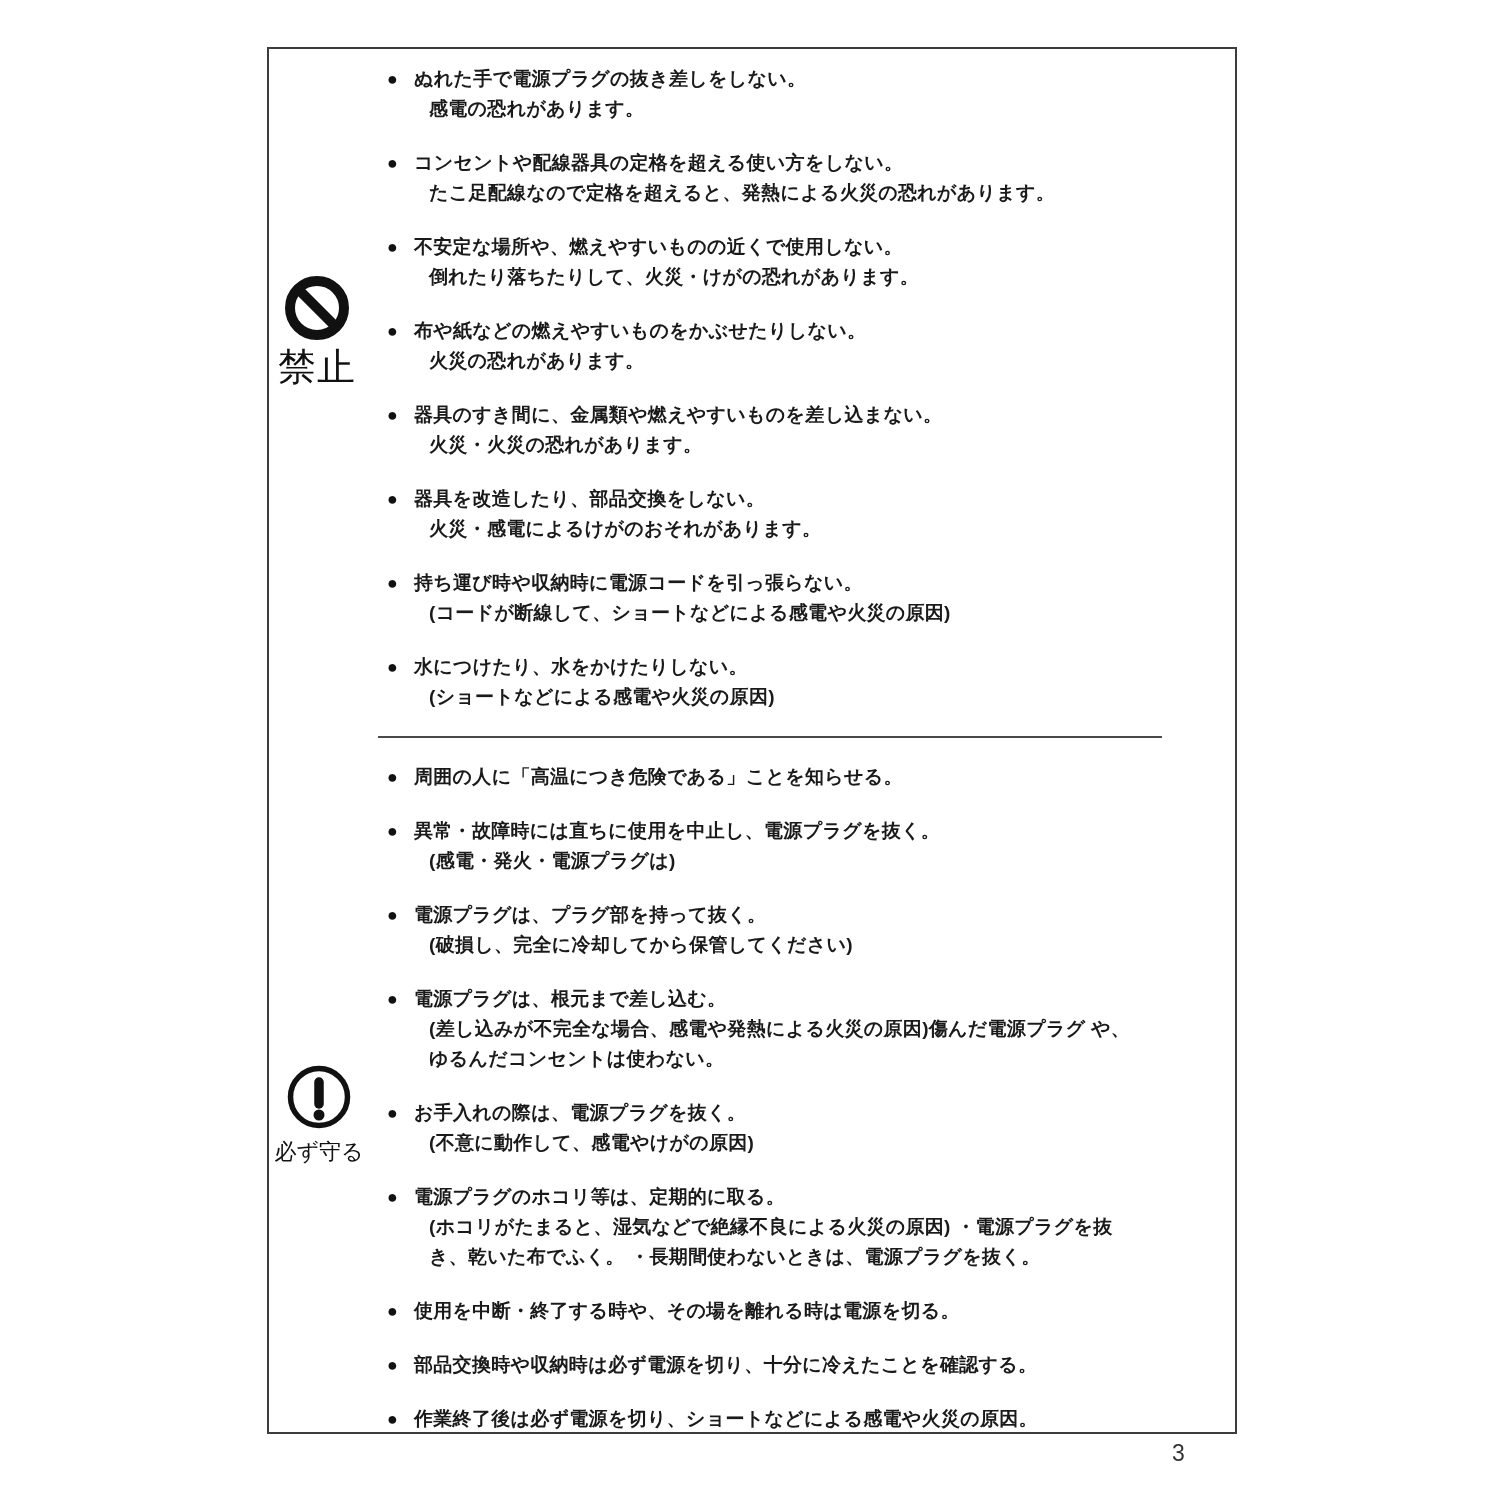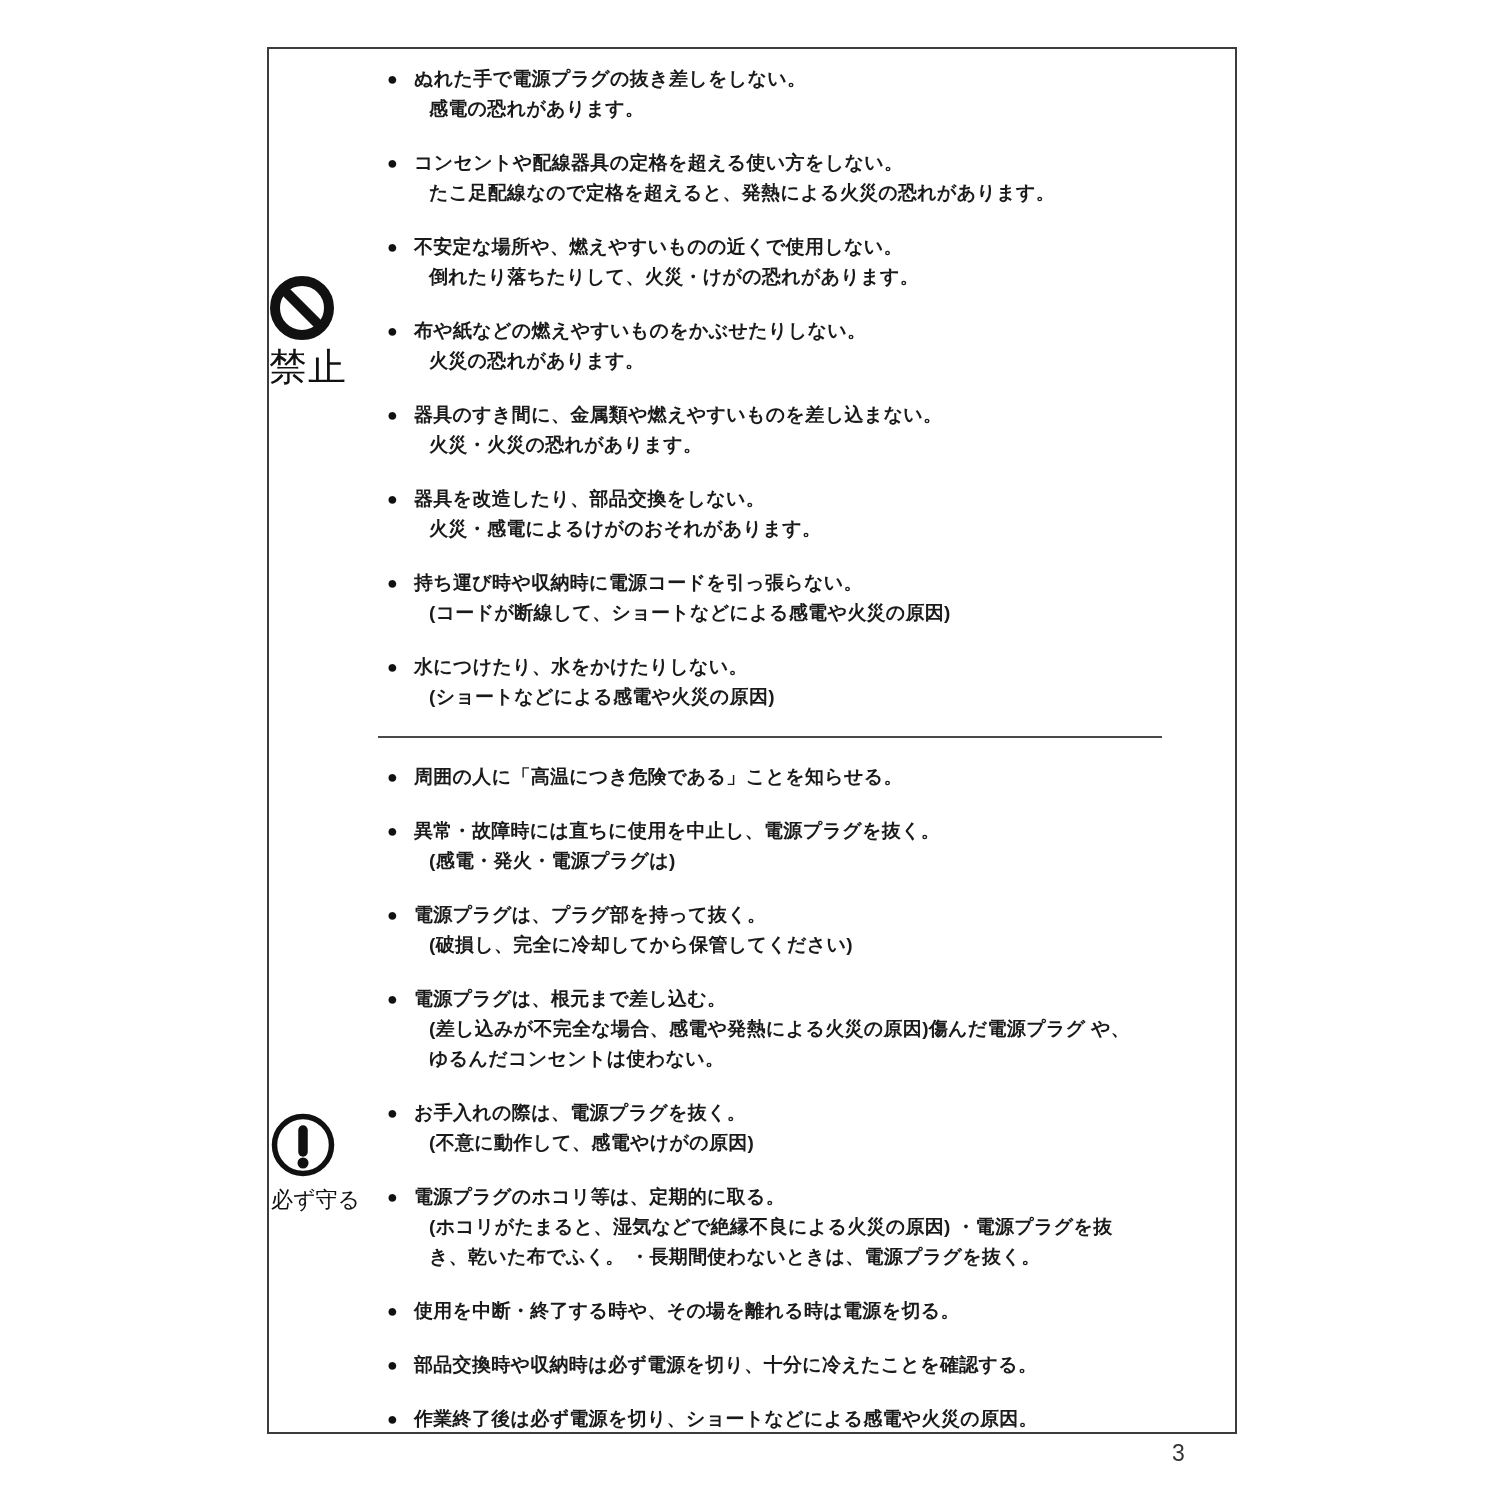--- a/index.html
+++ b/index.html
@@ -48,23 +48,24 @@
     height: 2px;
     background: #4a4a4a;
     width: 784px;
     margin: 0 0 24px -9px;
   }
   .icon-block {
     position: absolute;
     width: 96px;
     display: flex;
     flex-direction: column;
+    align-items: center;
   }
   #prohibition-block { left: 0px; top: 226px; }
-  #mandatory-block  { left: 2px; top: 1064px; }
+  #mandatory-block  { left: 2px; top: 1016px; }
   .prohibition-label {
     font-size: 38px;
     font-weight: 500;
     letter-spacing: 1px;
     line-height: 1;
     margin-top: 3px;
     color: #111;
     white-space: nowrap;
   }
   .mandatory-label {

